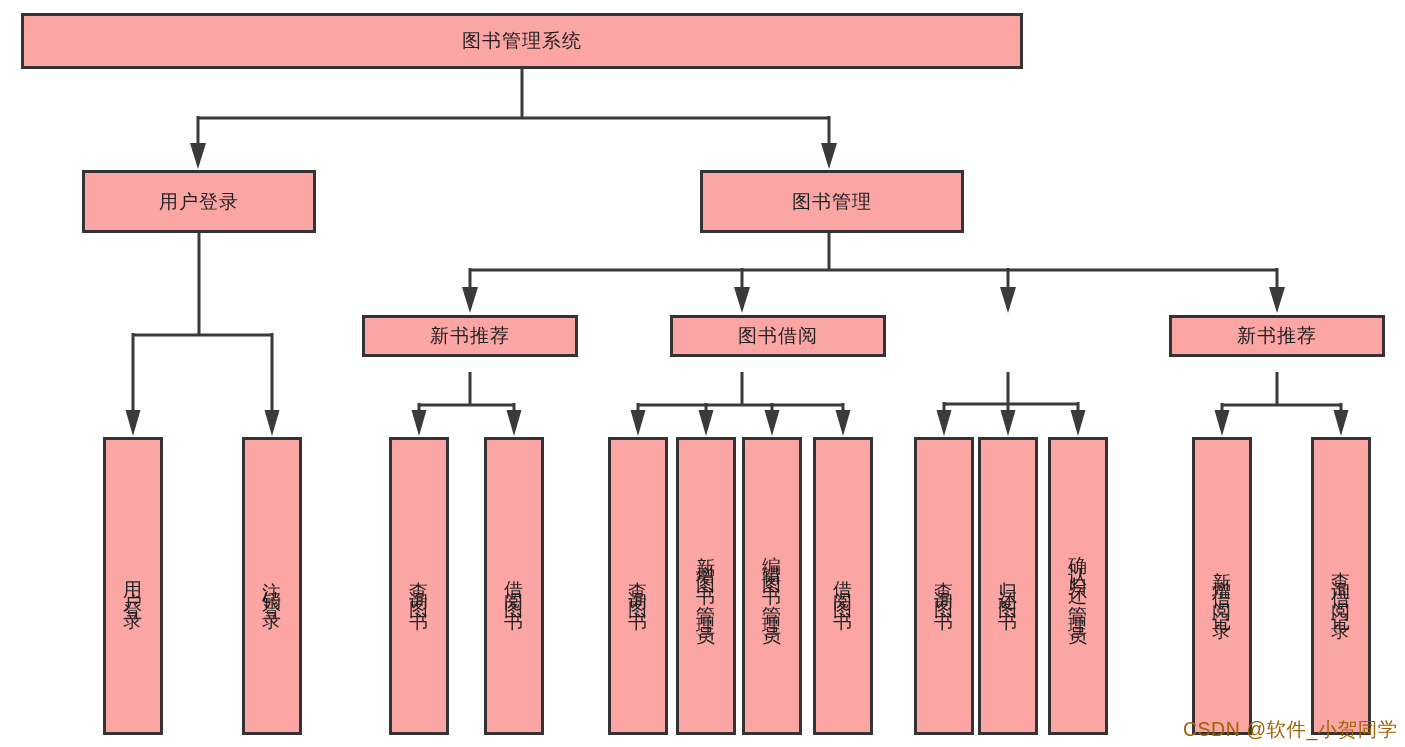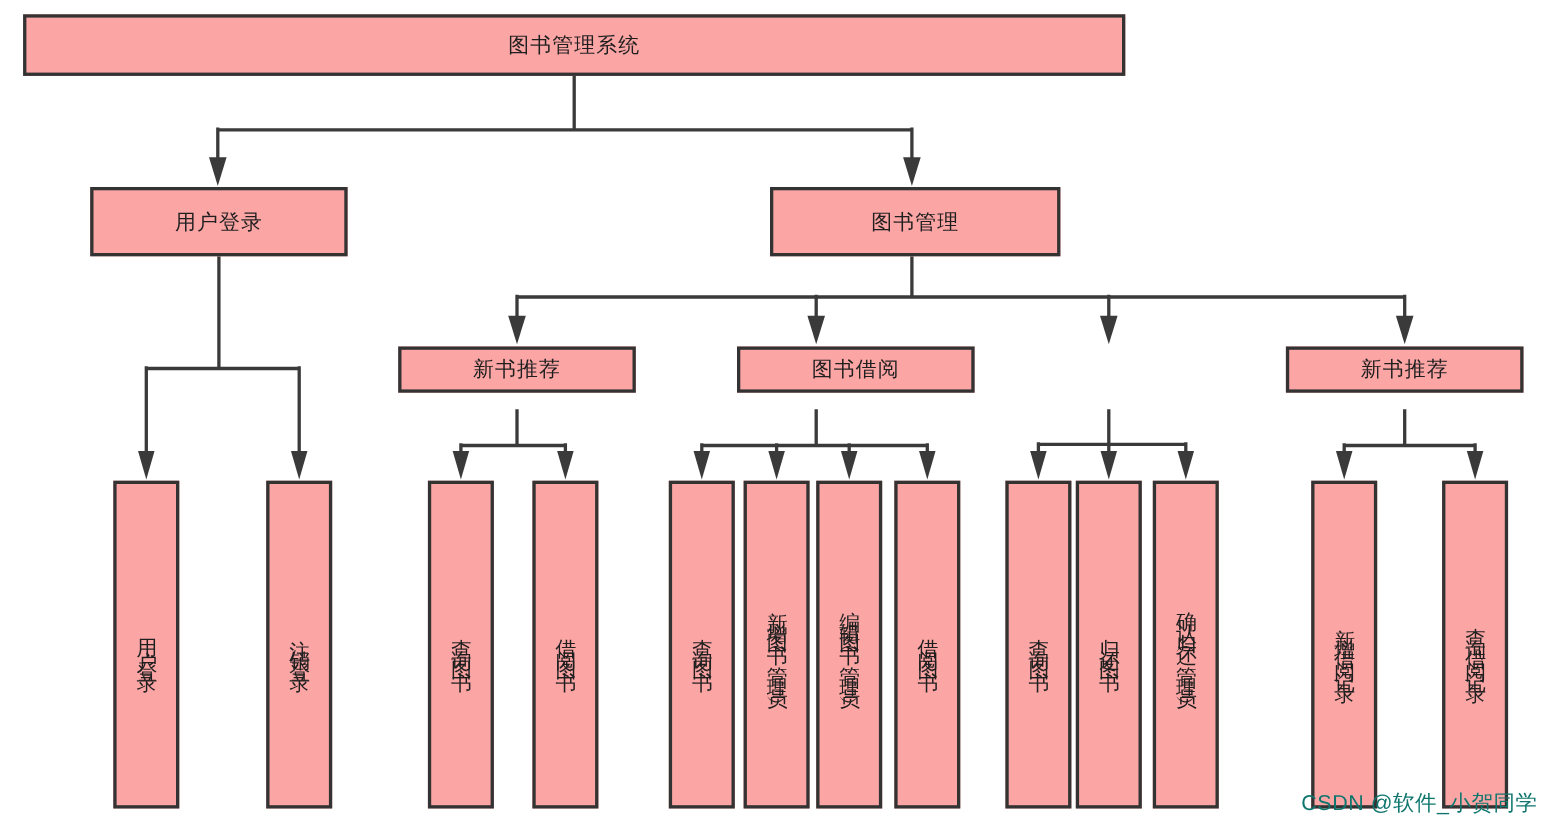--- a/index.html
+++ b/index.html
@@ -61,21 +61,21 @@
   .f9  { left: 914px; }
   .f10 { left: 978px; }
   .f11 { left: 1048px; }
   .f12 { left: 1192px; }
   .f13 { left: 1311px; }
   .watermark {
     position: absolute;
     left: 1183px;
     top: 716px;
     font-size: 19.5px;
-    color: #0f766e;
+    color: #a16207;
     letter-spacing: 0.5px;
     white-space: nowrap;
     z-index: 3;
   }
 </style>
 </head>
 <body>
 
 <div class="stage">
 

